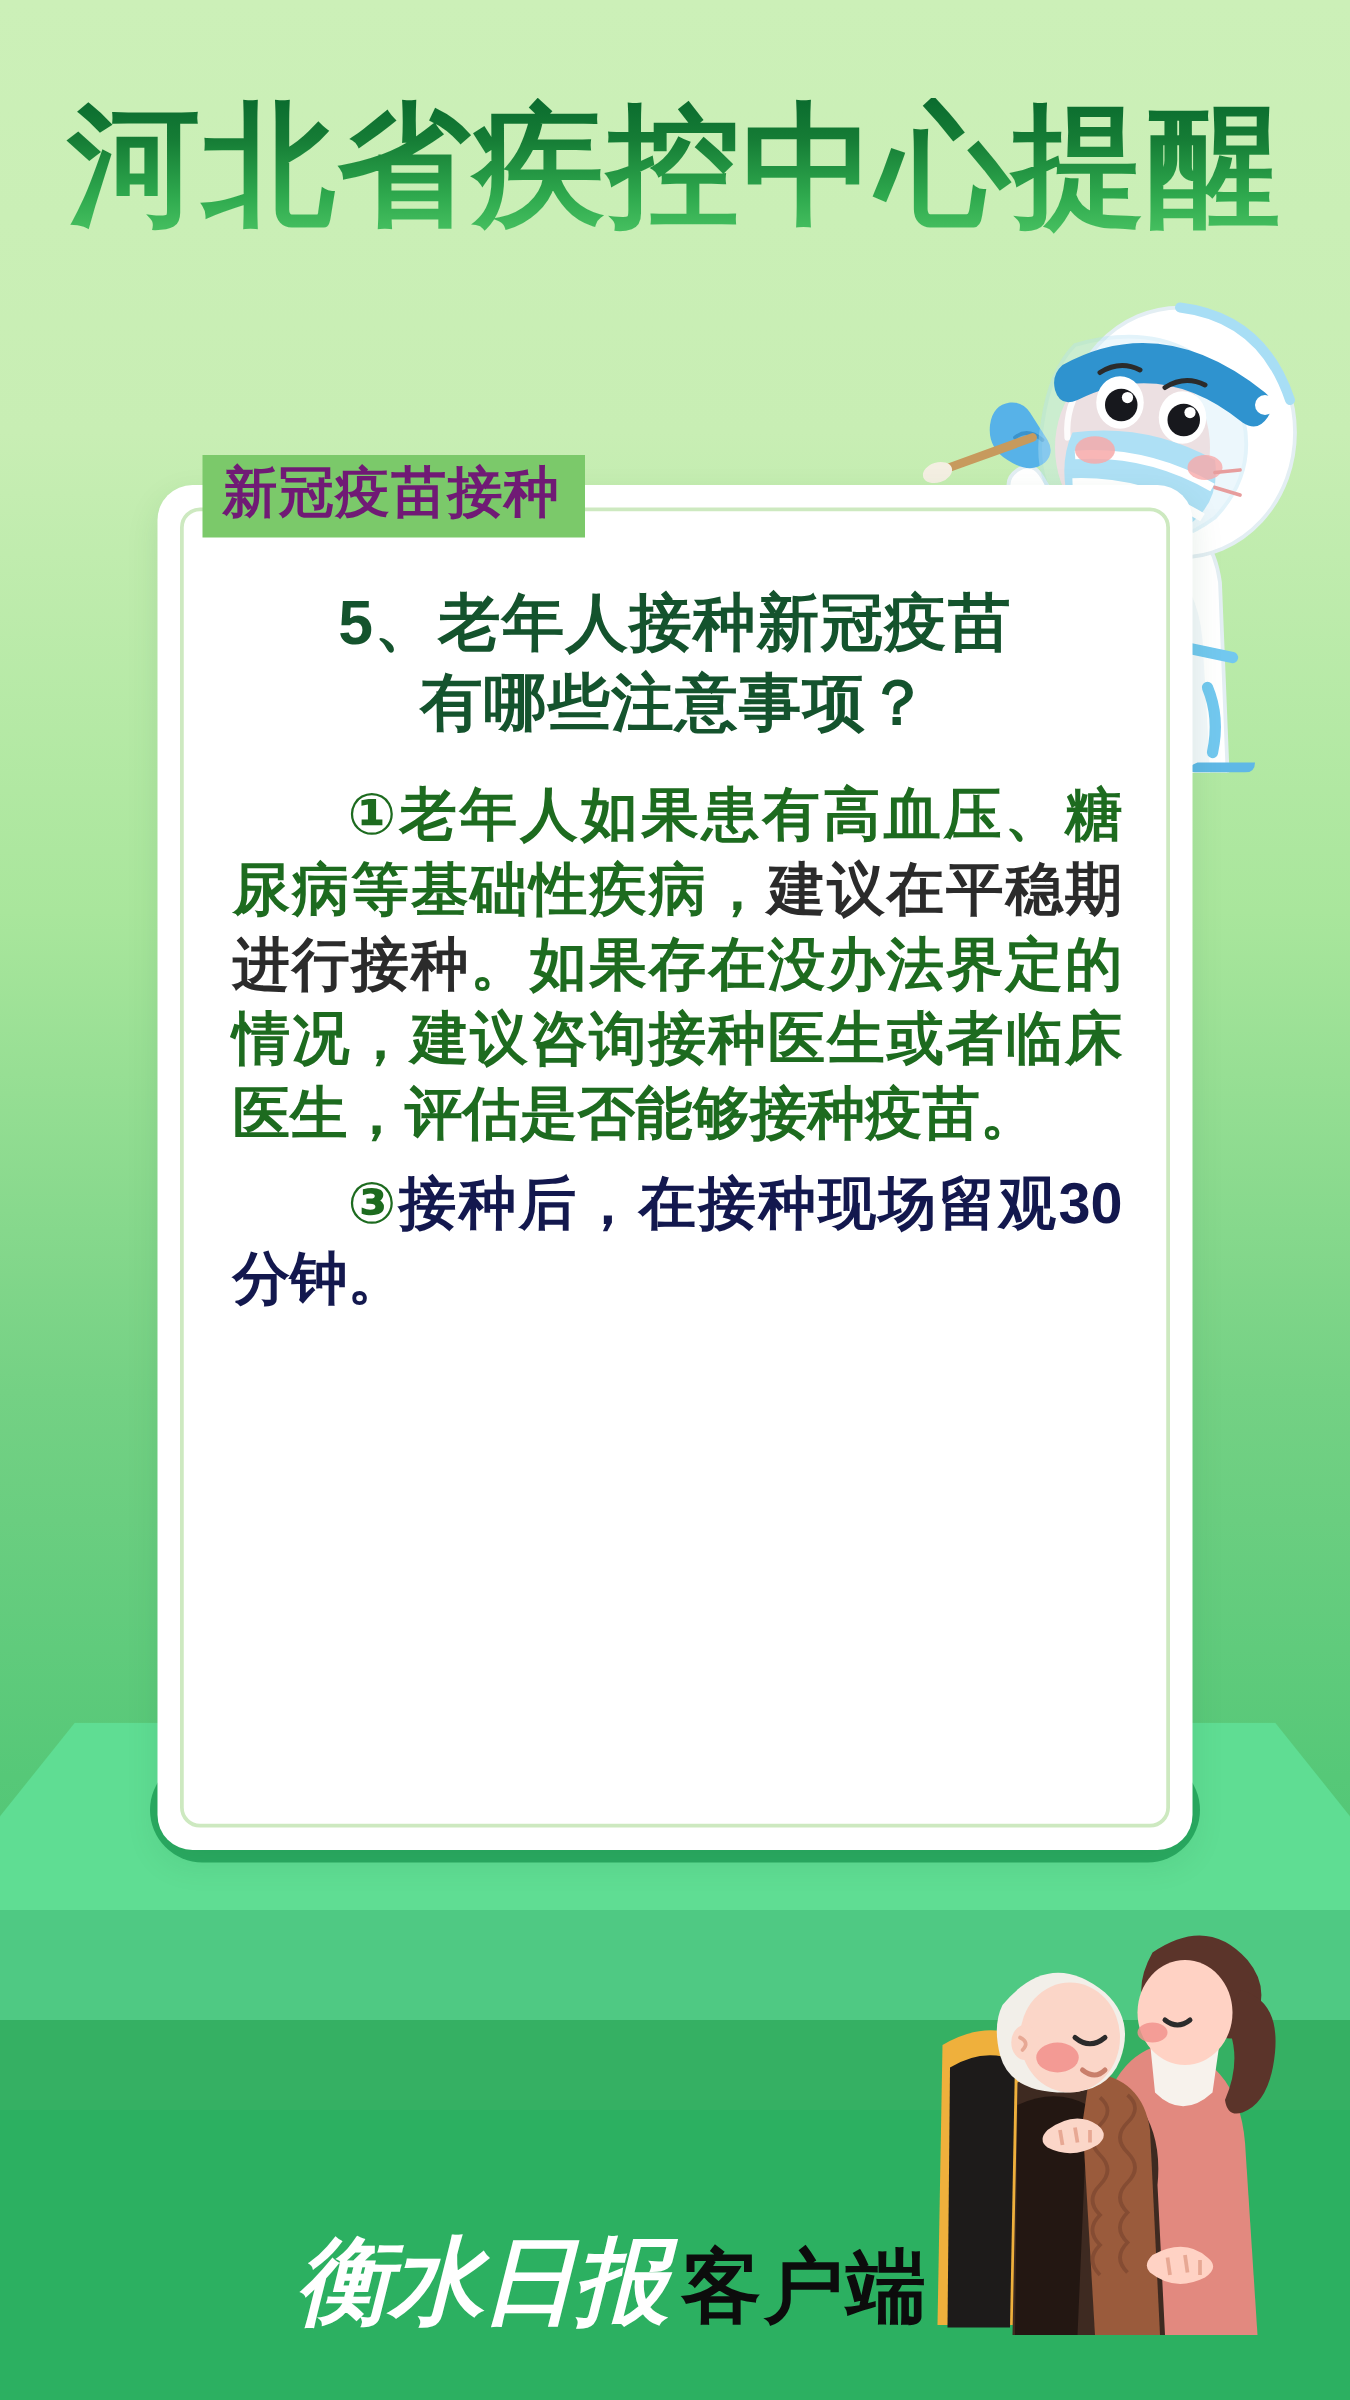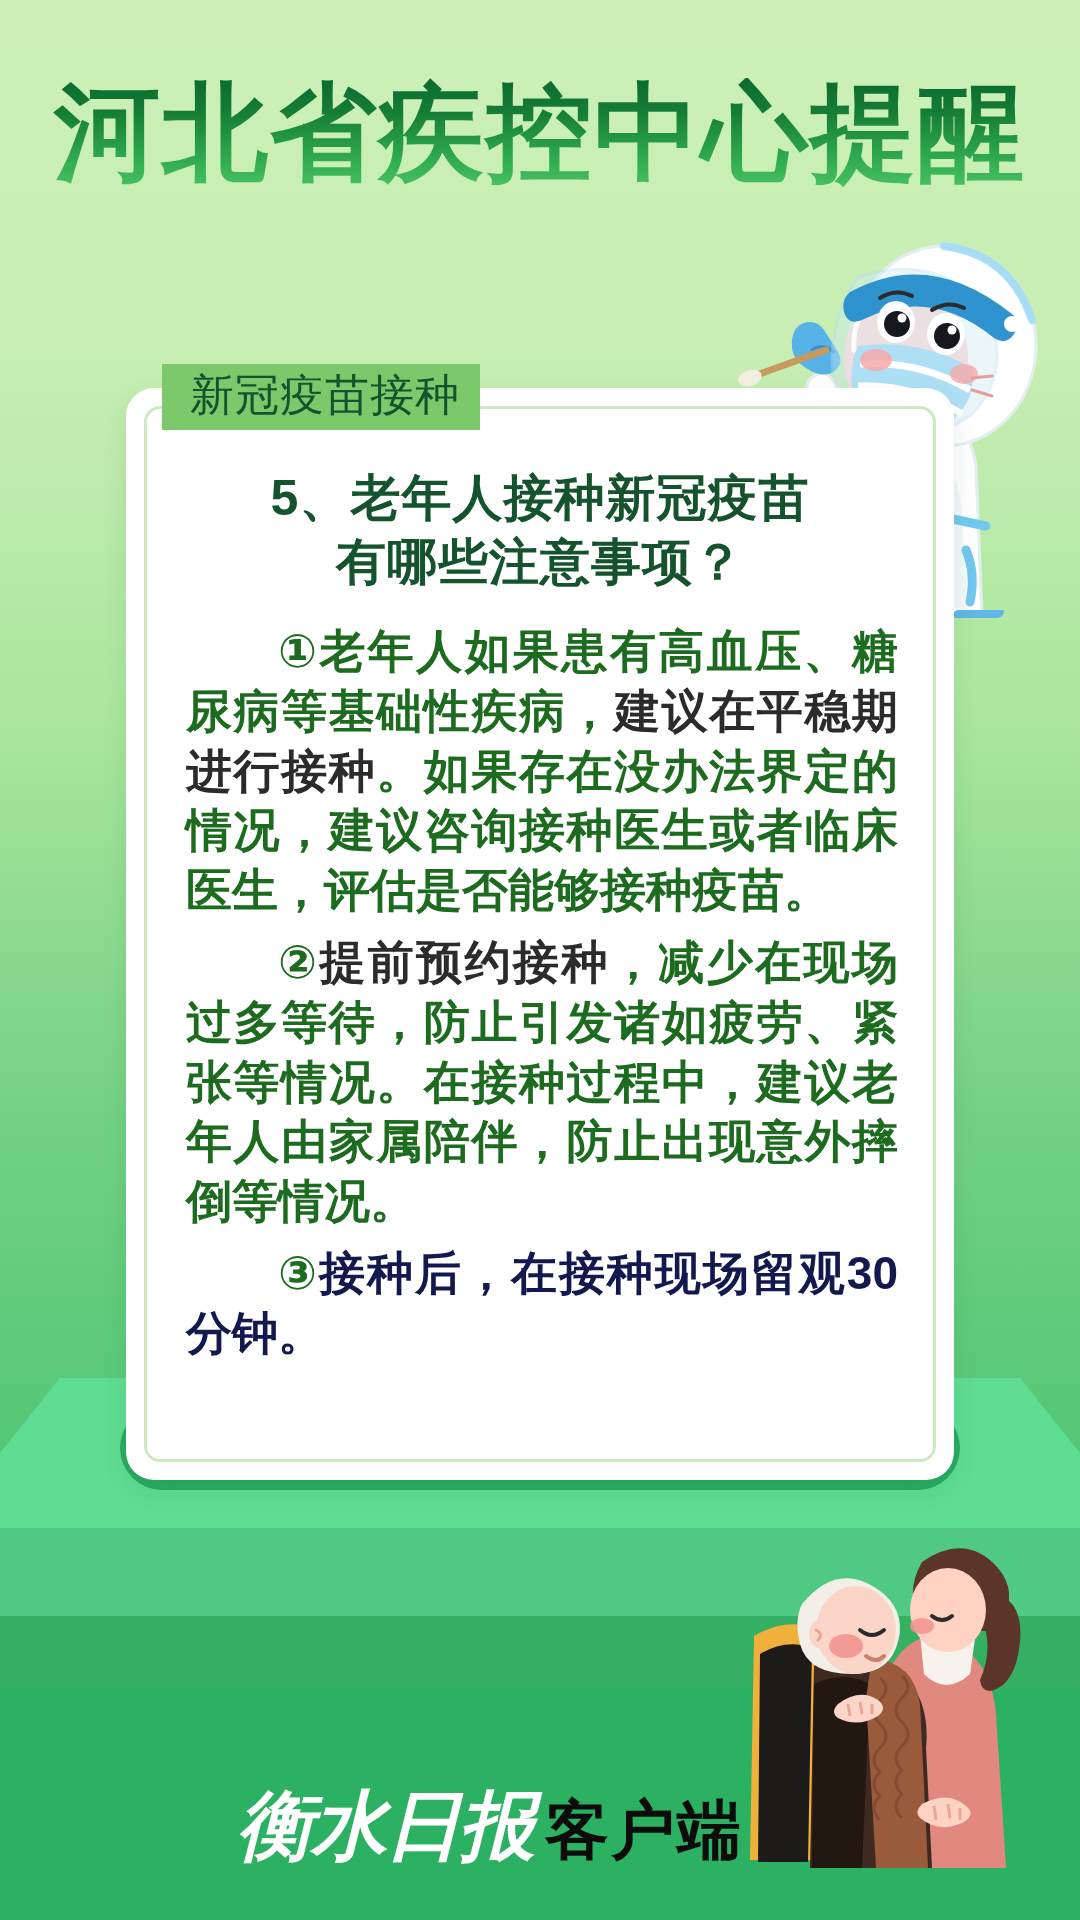--- a/index.html
+++ b/index.html
@@ -58,23 +58,23 @@
     position:absolute;left:126px;top:388px;width:828px;height:1092px;
     background:#ffffff;border-radius:28px;
     box-shadow:0 10px 26px rgba(20,90,40,0.10);
   }
   .card-inner-border{
     position:absolute;left:18px;top:18px;right:18px;bottom:18px;
     border:3px solid #cde9c0;border-radius:16px;pointer-events:none;
   }
   .badge{
     position:absolute;left:36px;top:-24px;
-    background:#7bc96a;color:#14532d;
-    padding:9px 20px 13px 28px;
-    font-size:44px;font-weight:normal;line-height:1;letter-spacing:1px;
+    background:#7bc96a;color:#701a75;
+    padding:9px 20px 13px 16px;
+    font-size:44px;font-weight:bold;line-height:1;letter-spacing:1px;
     white-space:nowrap;
   }
   .q-title{
     position:absolute;left:50px;right:50px;top:78px;
     text-align:center;color:#14532d;
     font-size:50px;font-weight:bold;line-height:1.28;letter-spacing:1px;
   }
   .q-title .ln{display:block;}
 
   .body-text{
@@ -184,21 +184,20 @@
 
     <div class="badge">新冠疫苗接种</div>
 
     <div class="q-title">
       <span class="ln">5、老年人接种新冠疫苗</span>
       <span class="ln">有哪些注意事项？</span>
     </div>
 
     <div class="body-text" id="body-text">
         <p><span class="circ">①</span><span>老年人如果患有高血压、糖尿病等基础性疾病，</span><span class="em-dark">建议在平稳期进行接种</span><span>。如果存在没办法界定的情况，建议咨询接种医生或者临床医生，评估是否能够接种疫苗。</span></p>
-        <p><span class="circ">②</span><span class="em-dark">提前预约接种</span><span>，减少在现场过多等待，防止引发诸如疲劳、紧张等情况。在接种过程中，建议老年人由家属陪伴，防止出现意外摔倒等情况。</span></p>
         <p><span class="circ">③</span><span class="em-navy">接种后，在接种现场留观30分钟。</span></p>
       </div>
 
     <div class="elders">
       <svg viewBox="0 0 370 350" width="370" height="350">
 
         <path d="M58 118 q34 -20 64 -6 l-6 230 l-62 0 z" fill="#efb03c"></path>
         <path d="M64 136 q26 -16 52 -6 l-4 214 l-50 0 z" fill="#1d1b1a"></path>
 
         <path d="M232 118 q62 8 68 78 l10 154 l-134 0 l6 -150 q6 -70 50 -82 z" fill="#e2897f"></path>

